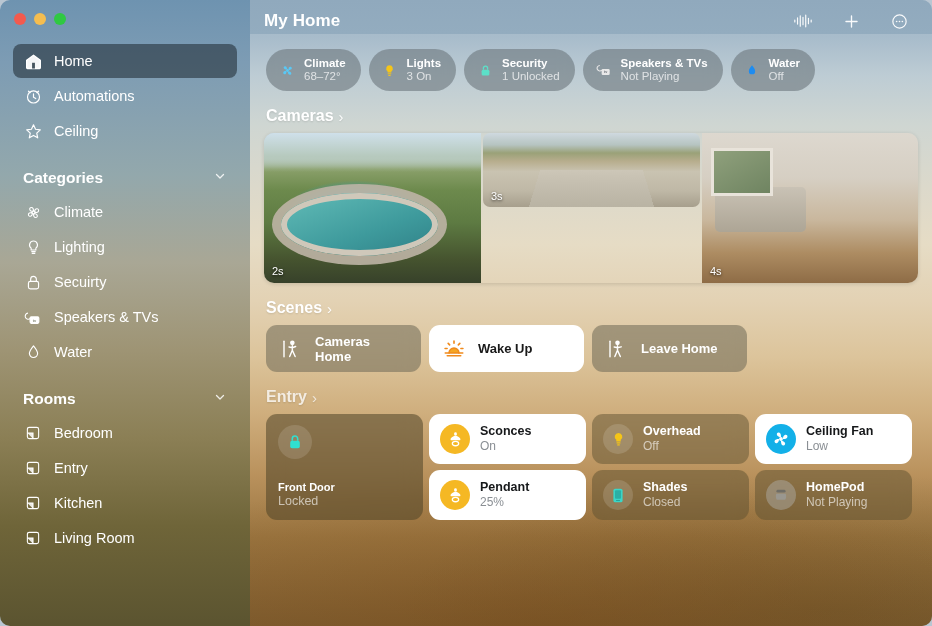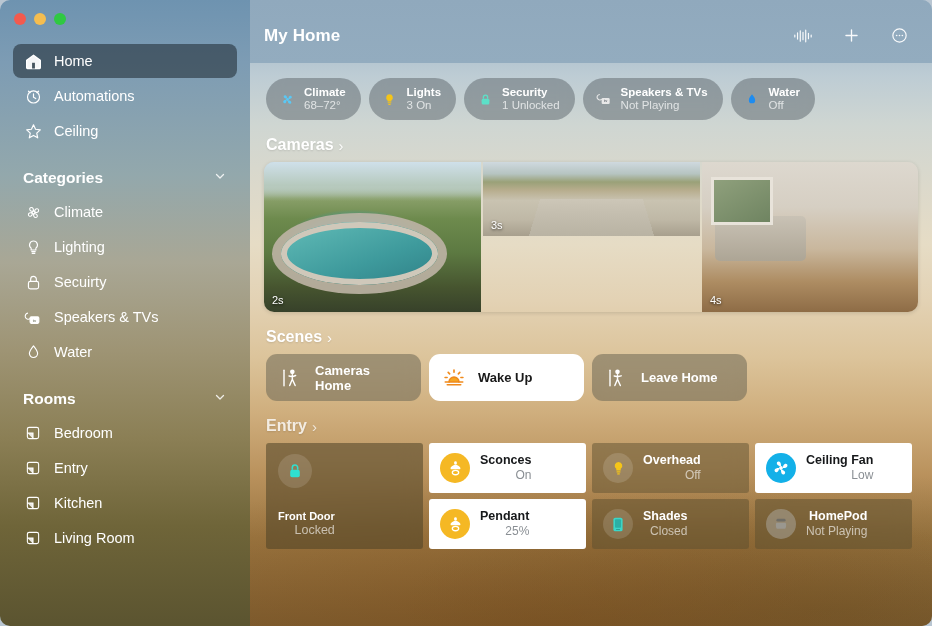--- a/index.html
+++ b/index.html
@@ -103,21 +103,21 @@
     content:"";
     position:absolute; left:0; right:0; top:300px; height:326px;
     background:
       radial-gradient(120% 75% at 42% 100%, rgba(120,70,20,.42) 0%, rgba(120,70,20,0) 62%),
       radial-gradient(90% 60% at 85% 95%, rgba(90,70,30,.32) 0%, rgba(90,70,30,0) 70%);
     pointer-events:none;
   }
 
   .titlebar {
     position: relative;
-    height: 63px;
+    height: 34px;
     display: flex; align-items: center;
     padding: 8px 14px 0 14px;
     background: linear-gradient(180deg, #90a9bd 0%, #93acbf 100%);
     z-index: 5;
   }
   .titlebar .title {
     color: #ffffff;
     font-size: 17px;
     font-weight: bold;
     letter-spacing: .1px;
@@ -172,21 +172,21 @@
     grid-template-columns: 217px 217px 216px;
     grid-template-rows: 74px 74px;
     gap: 2px;
     width: 654px; height: 150px;
     border-radius: 10px;
     overflow: hidden;
     box-shadow: 0 1px 4px rgba(0,0,0,.14);
   }
   .cam { position: relative; overflow: hidden; }
   .cam-1 { grid-row: 1 / span 2; grid-column: 1; }
-  .cam-2 { grid-row: 1; grid-column: 2; }
+  .cam-2 { grid-row: 1; grid-column: 2; border-radius: 7px; }
   .cam-3 { grid-row: 2; grid-column: 2; }
   .cam-4 { grid-row: 1 / span 2; grid-column: 3; }
   .cam .badge {
     position: absolute; left: 8px; bottom: 6px;
     color: #fff; font-size: 11px;
     text-shadow: 0 1px 3px rgba(0,0,0,.75);
   }
   .cam-2 .badge { bottom: 5px; }
 
   
@@ -266,26 +266,25 @@
   .acc-grid {
     display: grid;
     grid-template-columns: 157px 157px 157px 157px;
     grid-template-rows: 50px 50px;
     gap: 6px;
     margin-left: 2px;
   }
   .acc {
     display: flex; align-items: center; gap: 10px;
     padding: 0 11px;
-    border-radius: 3px;
+    border-radius: 11px;
     background: rgba(88, 76, 46, .46);
     backdrop-filter: blur(10px);
     cursor: default;
     overflow: hidden;
-    text-align: right;
   }
   .acc.light { background: #ffffff; }
   .acc .a-ico { width: 30px; height: 30px; border-radius: 50%; flex: 0 0 30px; display: flex; align-items: center; justify-content: center; }
   .acc .a-txt { display: flex; flex-direction: column; line-height: 1.2; min-width: 0; }
   .acc .a-name { color: #ffffff; font-size: 12.5px; font-weight: bold; white-space: nowrap; }
   .acc .a-state { color: rgba(255,255,255,.62); font-size: 12px; }
   .acc.light .a-name { color: #16181a; }
   .acc.light .a-state { color: #8a8f94; }
 
   .acc.tall {

